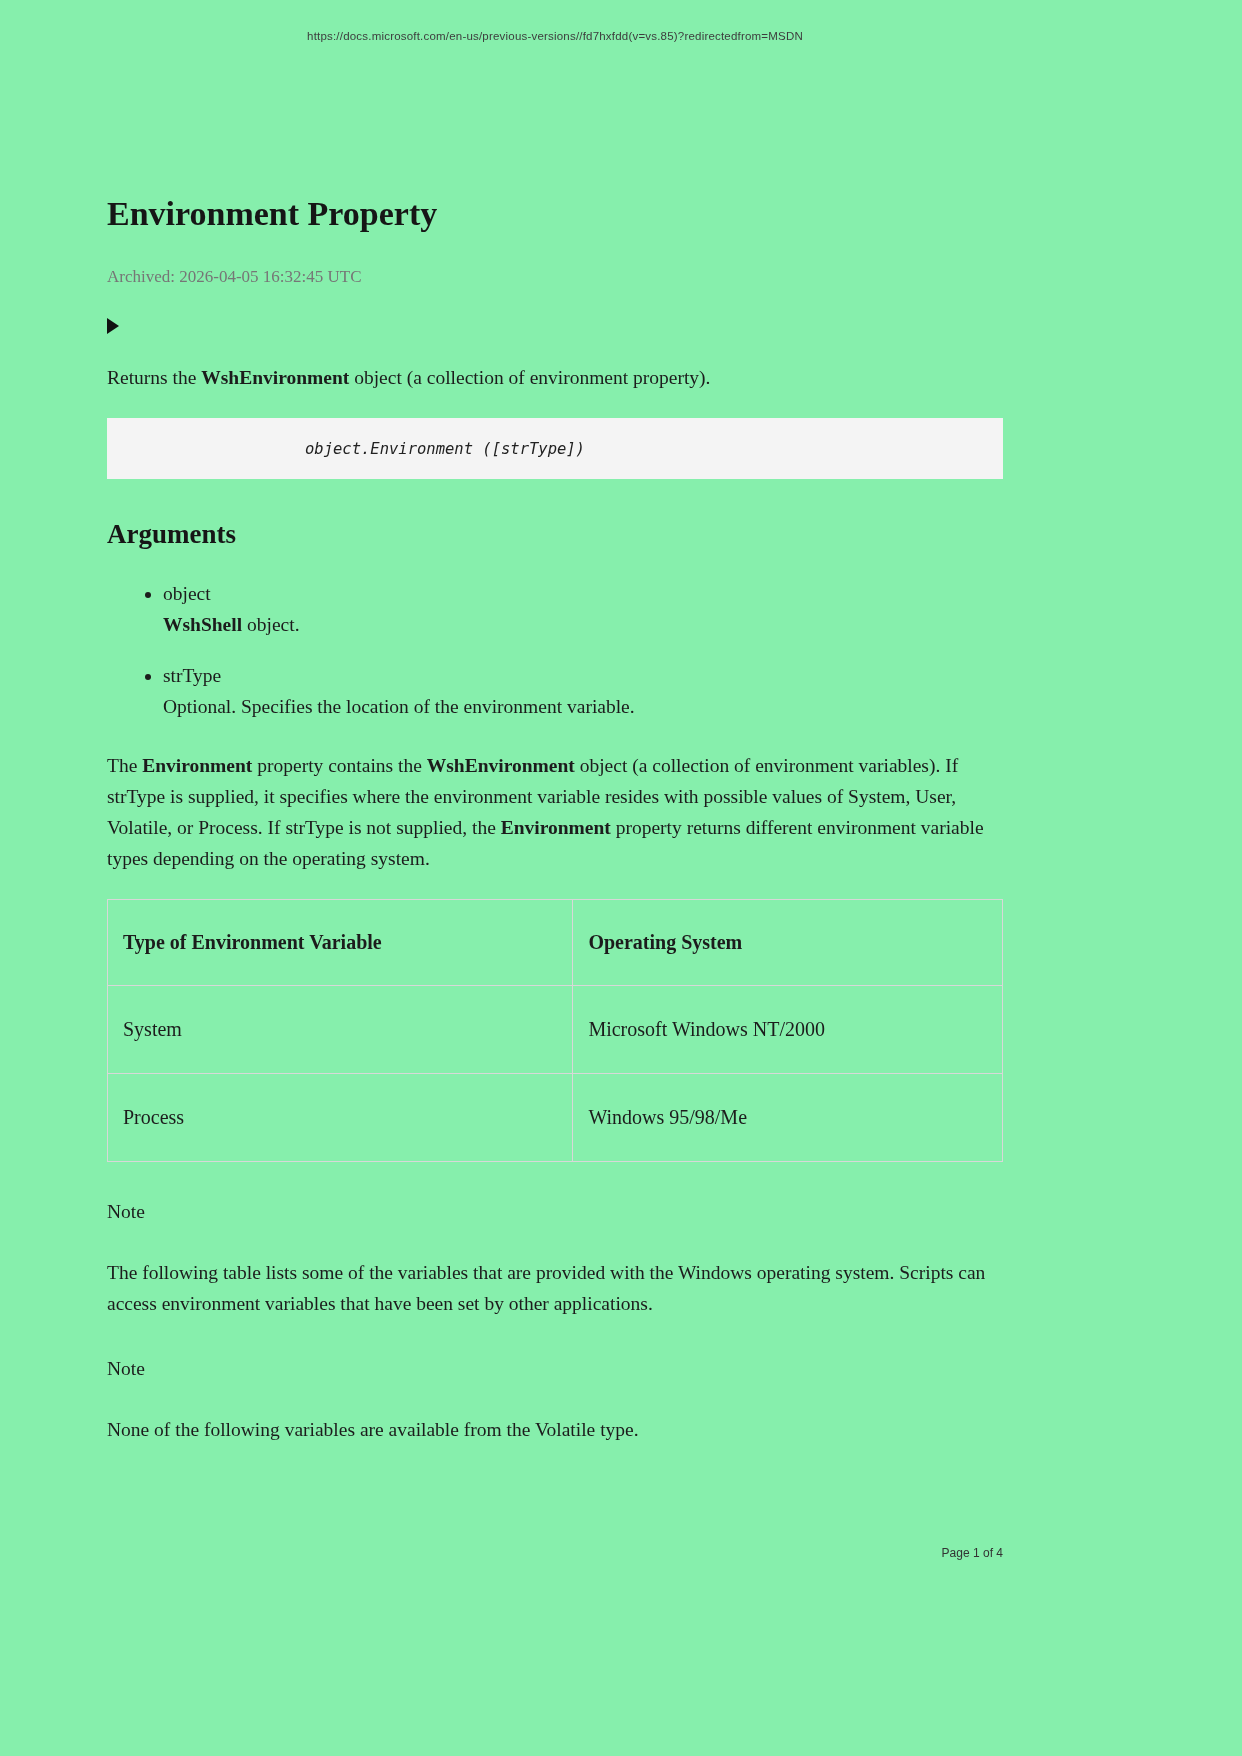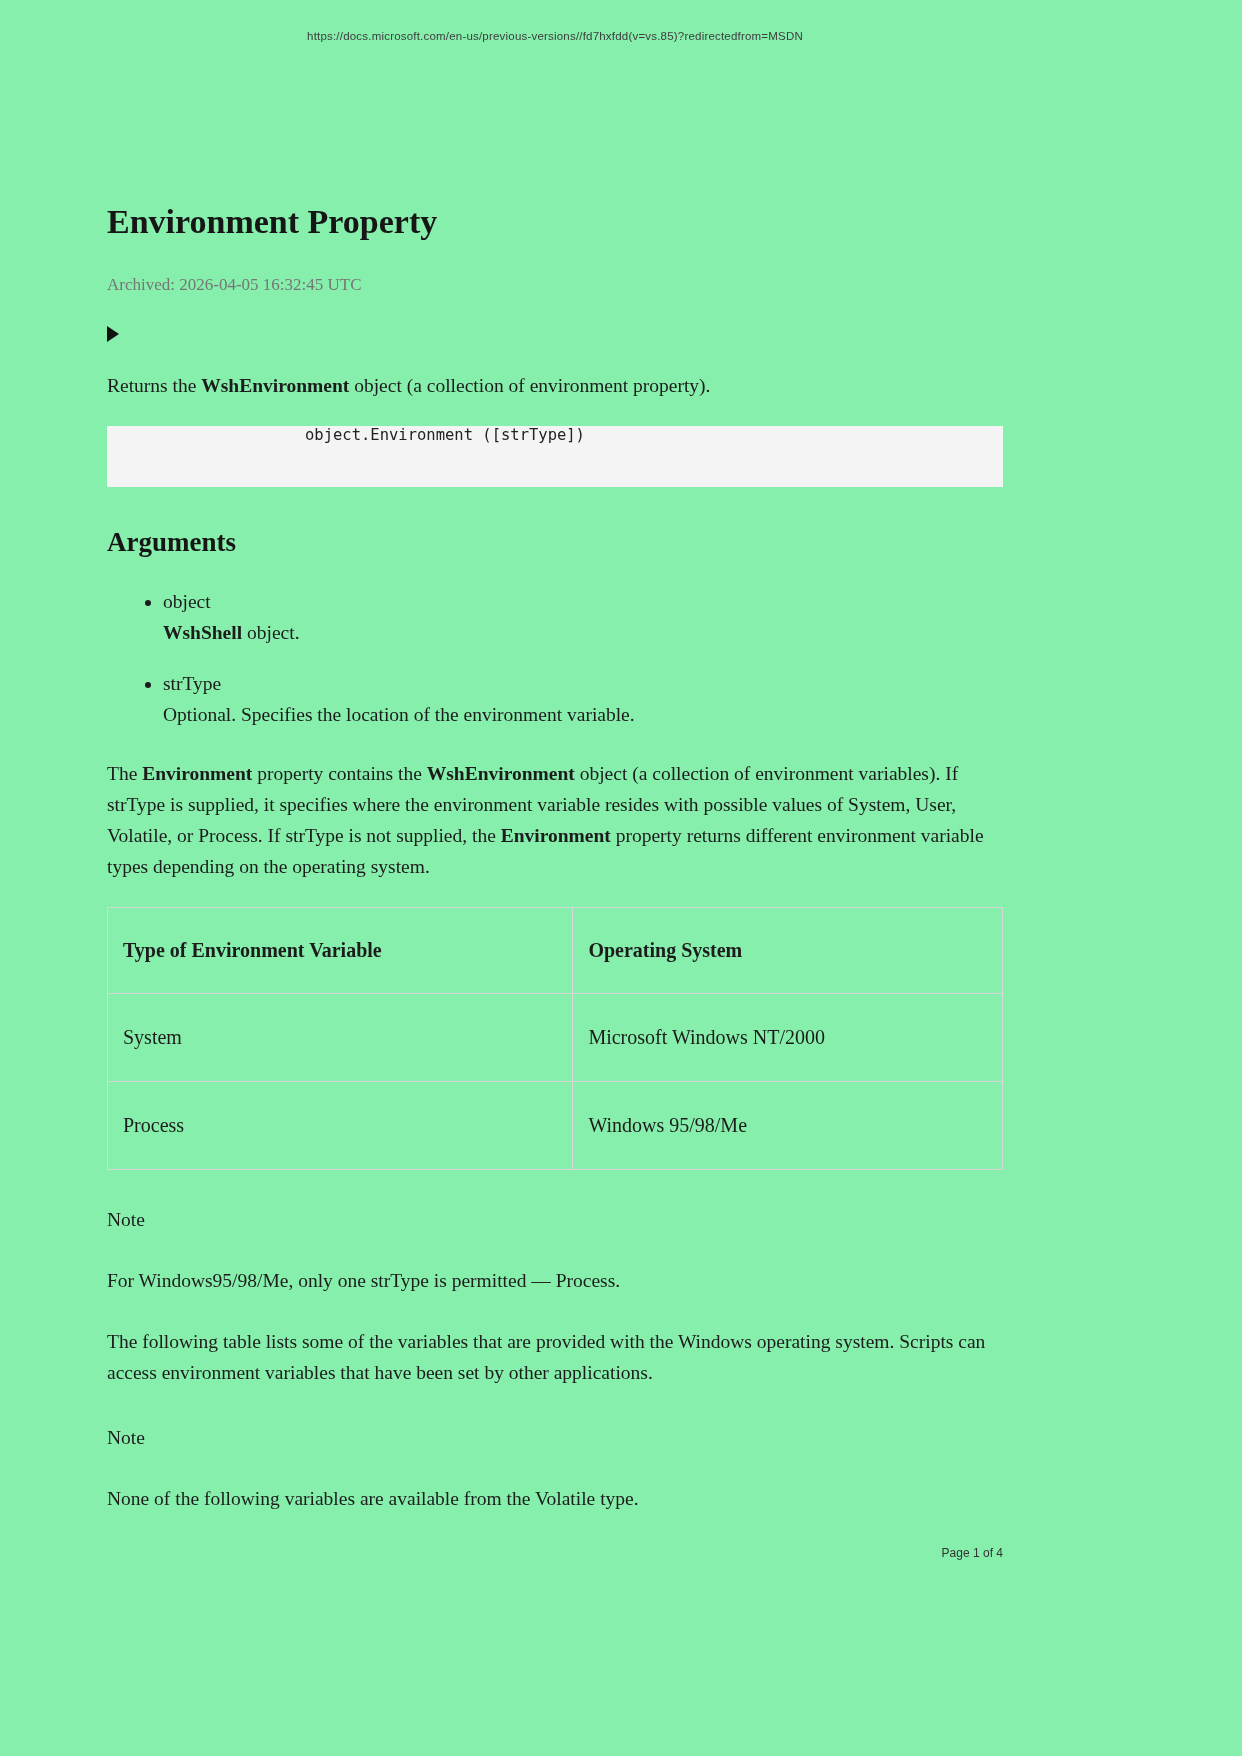--- a/index.html
+++ b/index.html
@@ -24,21 +24,21 @@
     left: 107px;
     width: 896px;
     text-align: center;
     font-family: "Liberation Sans", sans-serif;
     font-size: 11.5px;
     color: #3d3d3d;
     letter-spacing: 0.2px;
   }
   .content {
     position: absolute;
-    top: 12px;
+    top: 4px;
     left: 107px;
     width: 896px;
   }
   h1.doc-title {
     margin-top: 190px;
     font-size: 34px;
     font-weight: bold;
     line-height: 1.15;
     color: #161616;
   }
@@ -65,21 +65,23 @@
   p.body-text {
     font-size: 19.5px;
     line-height: 31px;
   }
   .returns-p { margin-top: 27px; }
   .code-block {
     margin-top: 25px;
     height: 61px;
     background: #f4f4f4;
     display: flex;
+    align-items: center;
     padding-left: 198px;
+    font-style: italic;
   }
   .code-block code {
     font-family: "DejaVu Sans Mono", "Liberation Mono", monospace;
     font-size: 15.5px;
     color: #222222;
     white-space: pre;
   }
   h2.section-heading {
     margin-top: 40px;
     font-size: 27px;
@@ -190,21 +192,20 @@
         </tr>
         <tr>
           <td>Process</td>
           <td>Windows 95/98/Me</td>
         </tr>
       </tbody>
     </table>
 
     <p class="body-text note-label">Note</p>
 
-    <p class="body-text note-p"><span>For Windows95/98/Me, only one </span><span class="seg-i">strType</span><span> is permitted — </span><span class="seg-i">Process</span><span>.</span></p>
 
     <p class="body-text follow-p"><span>The following table lists some of the variables that are provided with the Windows operating system. Scripts can access environment variables that have been set by other applications.</span></p>
 
     <p class="body-text note-label">Note</p>
 
     <p class="body-text note-p"><span>None of the following variables are available from the </span><span class="seg-i">Volatile</span><span> type.</span></p>
 
   </div>
 
   <div class="footer-page">Page 1 of 4</div>

